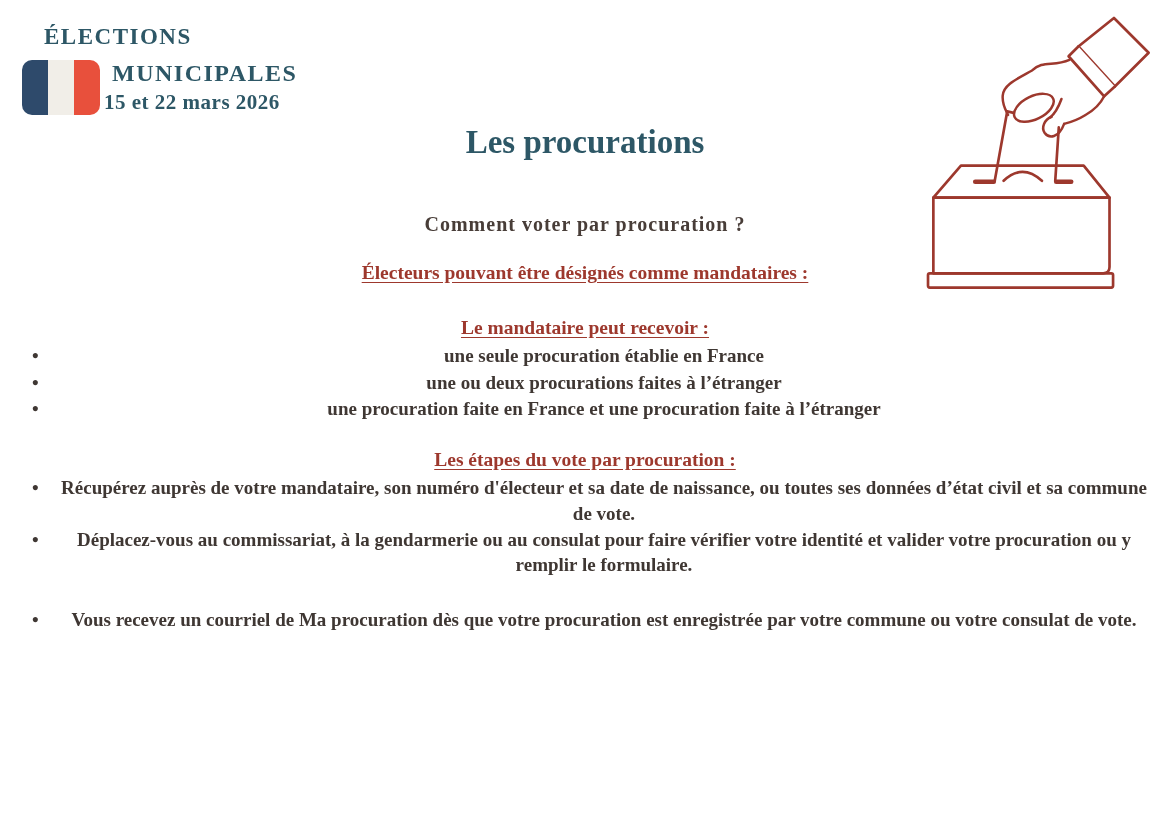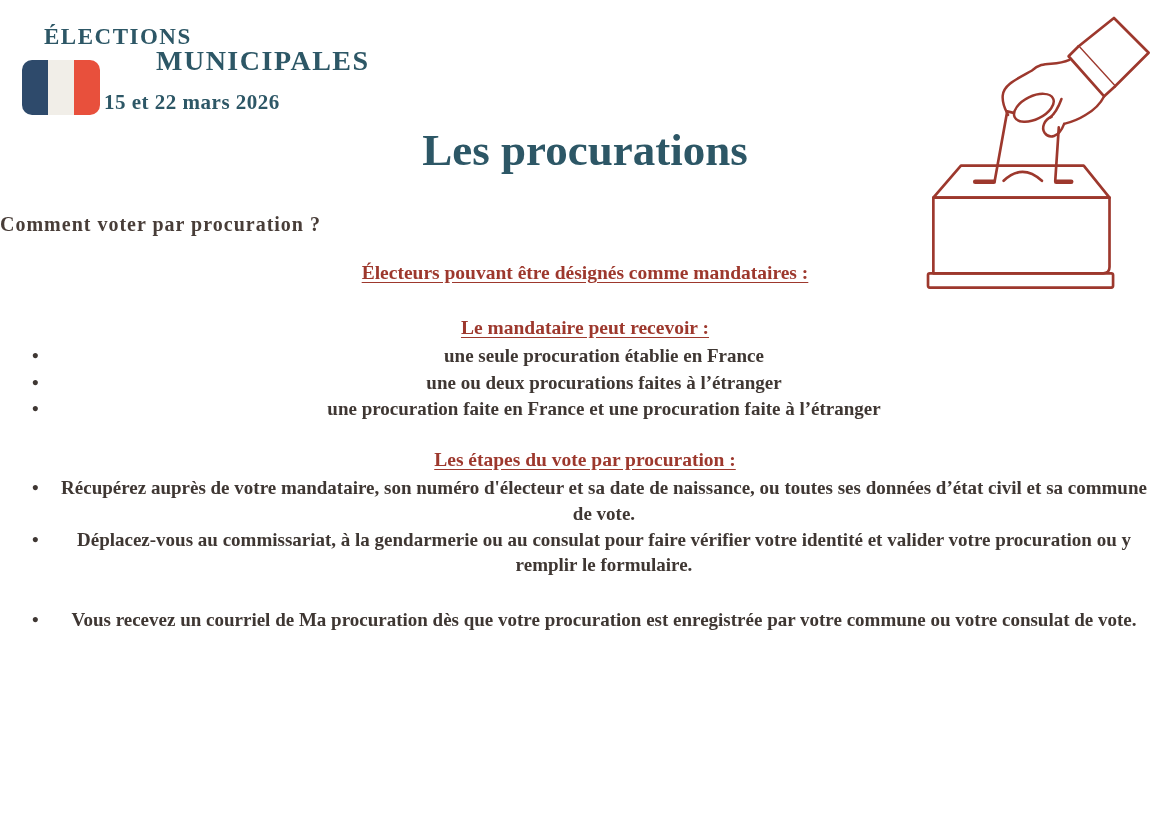--- a/index.html
+++ b/index.html
@@ -21,49 +21,48 @@
   }
 
   
   .brand{position:absolute;left:0;top:0;width:330px;height:130px;padding-left:12px;}
   .brand-line1{
     position:absolute;left:44px;top:24px;
     font-size:23px;font-weight:700;letter-spacing:1.5px;
     color:var(--accent-teal);
   }
   .brand-line2{
-    position:absolute;left:112px;top:45px;
-    font-size:28px;font-weight:700;letter-spacing:1.5px;
+    position:absolute;left:112px;top:60px;
+    font-size:24px;font-weight:700;letter-spacing:1.5px;
     color:var(--accent-teal);
-    margin-left:44px;
   }
   .brand-date{
     position:absolute;left:104px;top:90px;
     font-size:21px;font-weight:700;letter-spacing:0.5px;
     color:var(--accent-teal);
   }
   .flag{
     position:absolute;left:22px;top:60px;
     width:78px;height:55px;border-radius:10px;overflow:hidden;
     display:flex;
   }
   .flag .b1{flex:1;background:var(--flag-blue);}
   .flag .b2{flex:1;background:var(--flag-white);}
   .flag .b3{flex:1;background:var(--flag-red);}
 
   
   .title{
     position:absolute;left:0;top:124px;width:1170px;
     text-align:center;
-    font-size:45px;font-weight:700;
+    font-size:33px;font-weight:700;
     color:var(--accent-teal);
   }
   .subtitle{
     position:absolute;left:0;top:213px;width:1170px;
-    text-align:left;
+    text-align:center;
     font-size:20px;font-weight:700;letter-spacing:1px;
     color:#483d38;
   }
 
   
   .illustration{
     position:absolute;right:8px;top:4px;width:258px;height:302px;
   }
 
   

